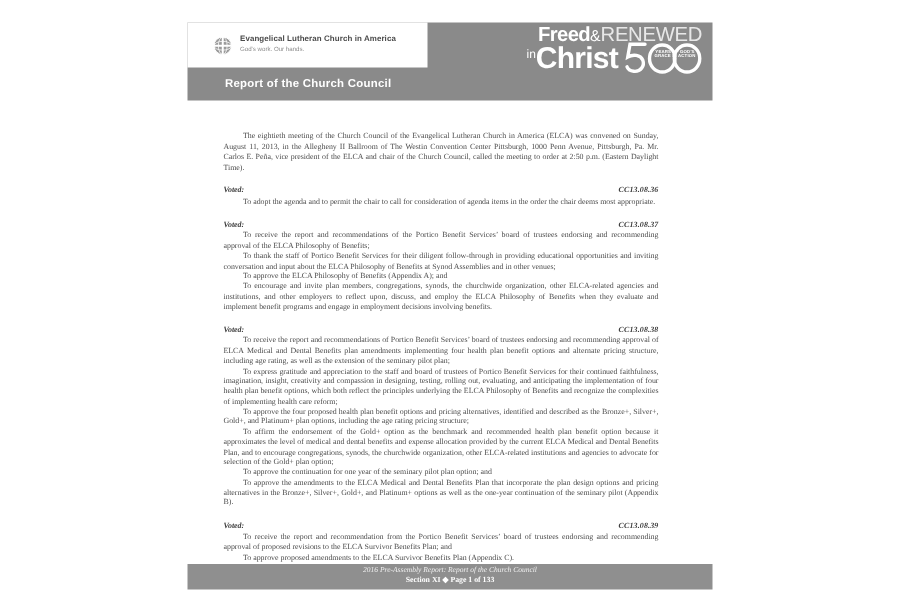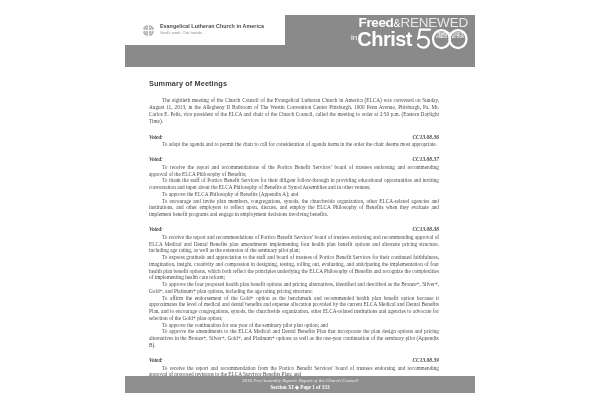--- a/index.html
+++ b/index.html
@@ -112,21 +112,21 @@
     font-family: "Liberation Sans", sans-serif;
     font-size: 2.9px;
     font-weight: bold;
     line-height: 3.6px;
     color: #ffffff;
     letter-spacing: 0.1px;
   }
   .banner-title {
     position: absolute;
     left: 25px;
-    bottom: 22px;
+    bottom: 7px;
     font-family: Liberation Sans, sans-serif;
     font-size: 7.6px;
     font-weight: bold;
     color: #ffffff;
     letter-spacing: 0.18px;
   }
 
   
   .body-area {
     position: absolute;
@@ -239,21 +239,20 @@
         </div>
       </div>
     </div>
 
     <div class="banner-title">Report of the Church Council</div>
   </div>
 
   <div class="body-area">
 
     <div class="doc-title">
-      <div>Summary of Meetings</div>
     </div>
 
     <div class="intro-para">The eightieth meeting of the Church Council of the Evangelical Lutheran Church in America (ELCA) was convened on Sunday, August 11, 2013, in the Allegheny II Ballroom of The Westin Convention Center Pittsburgh, 1000 Penn Avenue, Pittsburgh, Pa.  Mr. Carlos E. Peña, vice president of the ELCA and chair of the Church Council, called the meeting to order at 2:50 p.m. (Eastern Daylight Time).</div>
 
     <div id="voted-container">
         <div class="voted-block">
           <div class="voted-head">
             <span class="voted-label">Voted:</span>
             <span class="voted-ref">CC13.08.36</span>
           </div>

